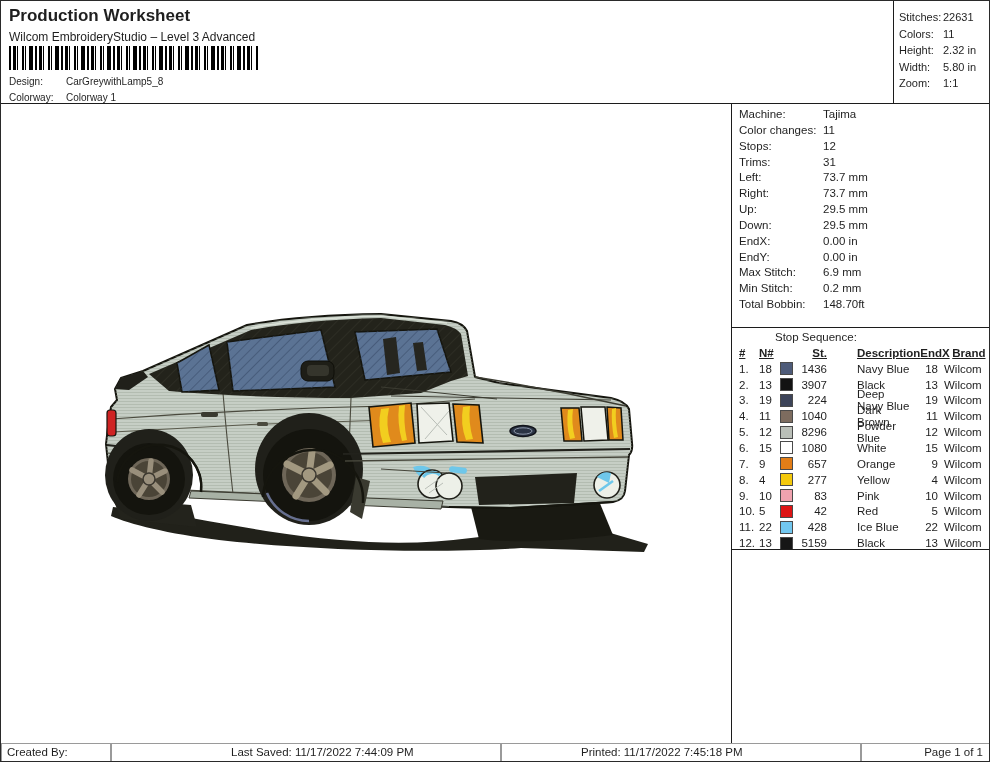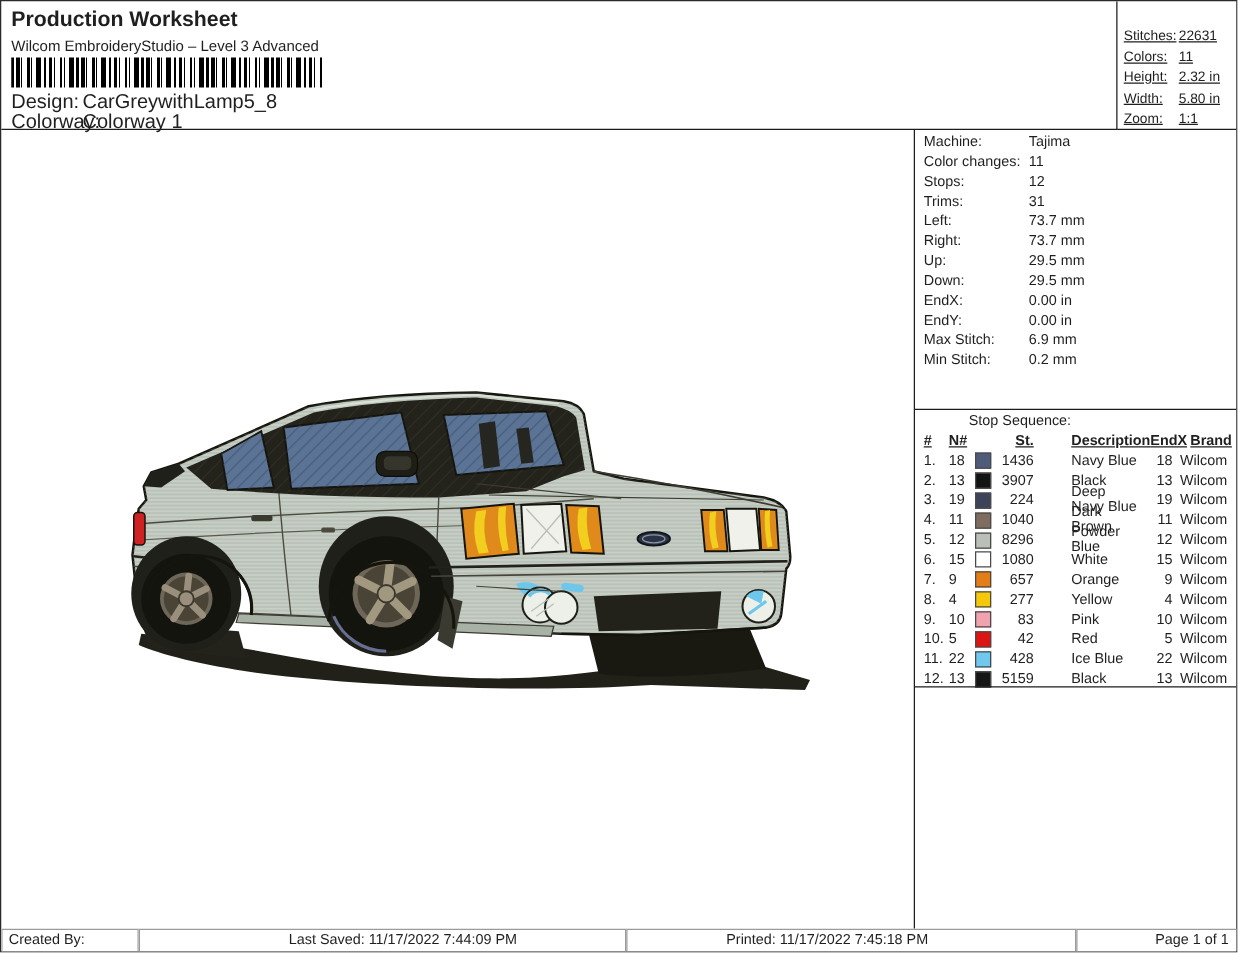--- a/index.html
+++ b/index.html
@@ -4,31 +4,31 @@
 <style>
   html,body{margin:0;padding:0;background:#e8e8e8;}
   .page{
     position:relative;width:990px;height:762px;background:#ffffff;
     font-family:"Liberation Sans",sans-serif;color:#1f1f1f;
     border:1px solid #2a2a2a;box-sizing:border-box;overflow:hidden;
   }
   .abs{position:absolute;}
   
   .hdr-left{left:0;top:0;width:893px;height:103px;border-right:1px solid #1c1c1c;border-bottom:1px solid #1c1c1c;box-sizing:border-box;}
-  .hdr-right{left:893px;top:0;width:97px;height:103px;border-bottom:1px solid #1c1c1c;box-sizing:border-box;padding:20px 0 0 5px;text-decoration:underline;}
+  .hdr-right{left:893px;top:0;width:97px;height:103px;border-bottom:1px solid #1c1c1c;box-sizing:border-box;padding:8px 0 0 5px;}
   .title{left:8px;top:5px;font-size:17px;font-weight:bold;}
   .subtitle{left:8px;top:29px;font-size:12px;}
   .barcode{
     left:8px;top:45px;width:250px;height:24px;
     background:repeating-linear-gradient(90deg,
       #000 0 2px,#fff 2px 4px,#000 4px 7px,#fff 7px 8px,
       #000 8px 9px,#fff 9px 13px,#000 13px 15px,#fff 15px 16px,
       #000 16px 17px,#fff 17px 20px,#000 20px 24px,#fff 24px 26px);
   }
-  .kvrow{display:flex;font-size:16px;line-height:16px;}
+  .kvrow{display:flex;font-size:10px;line-height:16px;}
   .kvrow .k{flex:none;}
   .hdr-design{left:8px;top:73px;}
   .hdr-colorway{left:8px;top:89px;}
   .hdr-design .k,.hdr-colorway .k{width:57px;}
   .sum-row{display:flex;font-size:11px;line-height:16.6px;}
   .sum-row .k{width:44px;flex:none;}
   
   .rpanel{left:730px;top:103px;width:260px;height:639px;border-left:1px solid #1c1c1c;box-sizing:border-box;}
   .machine{position:absolute;left:7px;top:3px;right:2px;}
   .m-row{display:flex;font-size:11.5px;line-height:15.85px;}
@@ -141,20 +141,24 @@
           <span>0.00 in</span>
         </div>
       <div class="m-row">
           <span class="k">Max Stitch:</span>
           <span>6.9 mm</span>
         </div>
       <div class="m-row">
           <span class="k">Min Stitch:</span>
           <span>0.2 mm</span>
         </div>
+      <div class="m-row">
+          <span class="k">Total Bobbin:</span>
+          <span>148.70ft</span>
+        </div>
     </div>
     <div class="seq-sep"></div>
     <div class="seq-title">Stop Sequence:</div>
 
     <div class="seq-table">
       <div class="seq-row seq-head">
         <span class="c-num">#</span>
         <span class="c-n">N#</span>
         <span class="c-swh"></span>
         <span class="c-st">St.</span>

